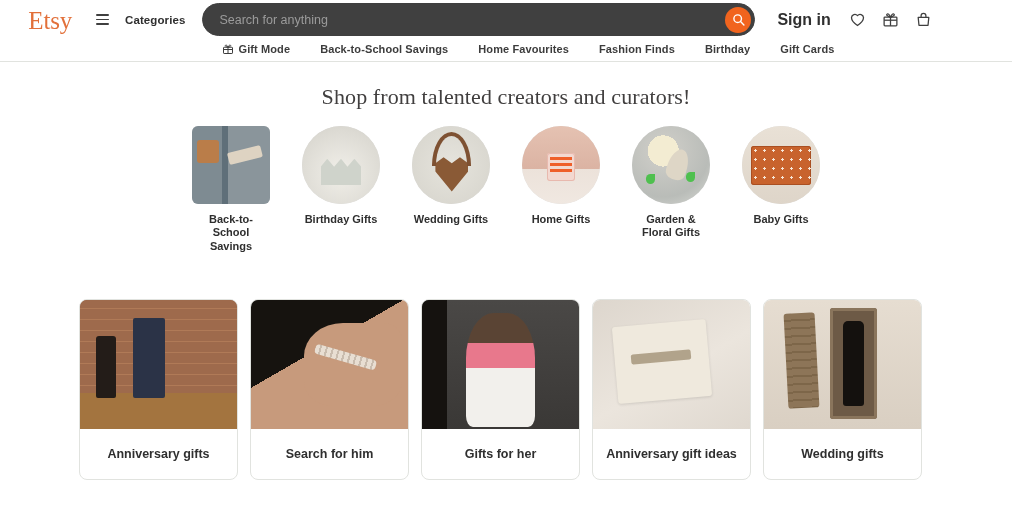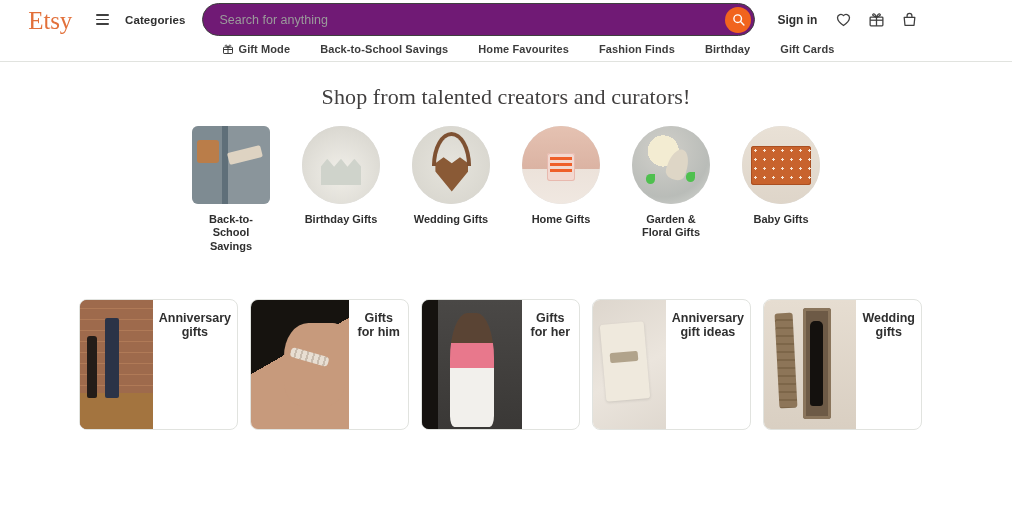--- a/index.html
+++ b/index.html
@@ -43,38 +43,38 @@
 
   .search-wrap {
     margin-left: 17px;
     flex: 0 0 auto;
     width: 553px;
     height: 33px;
     border: 1.6px solid #3f3f3f;
     border-radius: 22px;
     display: flex; align-items: center;
     position: relative;
-    background: #701a75;
+    background: #404040;
   }
   .search-input {
     border: none; outline: none; background: transparent;
     font-family: "Liberation Sans", sans-serif;
     font-size: 12.5px; color: #9b9b9b;
     padding-left: 16px; width: 480px; height: 100%;
   }
   .search-input::placeholder { color:#9b9b9b; }
   .search-btn {
     position: absolute; right: 3px; top: 50%; transform: translateY(-50%);
     width: 26px; height: 26px; border-radius: 50%;
     background: #f1641e;
     display: flex; align-items: center; justify-content: center;
     border: none; cursor: pointer;
   }
   .signin {
-    margin-left: 22px; font-size: 12px; color:#2f2f2f; font-weight:600;
+    margin-left: 22px; font-size: 16px; color:#2f2f2f; font-weight:600;
     cursor: pointer; white-space: nowrap;
   }
   .hdr-icons { display:flex; align-items:center; gap: 16px; margin-left: 18px; }
   .hdr-icon { cursor: pointer; display:flex; align-items:center; justify-content:center; }
 
   
   .nav-row {
     display: flex; align-items: center; justify-content: center;
     gap: 30px; height: 22px; margin-top: -1px; padding-left: 44px;
   }
@@ -191,21 +191,21 @@
   .section2-title {
     font-size: 19.5px; font-weight: 700; color: #222;
     letter-spacing: -.1px;
   }
   .cards {
     display: flex; gap: 12px; margin-top: 17px;
   }
   .card {
     width: 159px; border: 1px solid #e1e3df;
     border-radius: 8px; overflow: hidden; background:#fff;
-    cursor:pointer; display:flex; flex-direction:row;
+    cursor:pointer; display:flex; flex-direction:column;
   }
   .card-img { width: 100%; height: 129px; position: relative; overflow:hidden; background:#ccc; }
   .card-label {
     height: 50px; display:flex; align-items:center; justify-content:center;
     font-size: 12.5px; font-weight: 700; color:#2f2f2f; text-align:center;
     padding: 0 6px;
   }
 
   
   .c-anniv {
@@ -406,21 +406,21 @@
 
   <div class="section2">
     <div class="cards">
 
     <div class="card">
           <div class="card-img c-anniv"></div>
           <div class="card-label">Anniversary gifts</div>
         </div>
         <div class="card">
           <div class="card-img c-him"></div>
-          <div class="card-label">Gifts for him</div>
+          <div class="card-label">Search for him</div>
         </div>
         <div class="card">
           <div class="card-img c-her"></div>
           <div class="card-label">Gifts for her</div>
         </div>
         <div class="card">
           <div class="card-img c-personal"></div>
           <div class="card-label">Anniversary gift ideas</div>
         </div>
         <div class="card">

